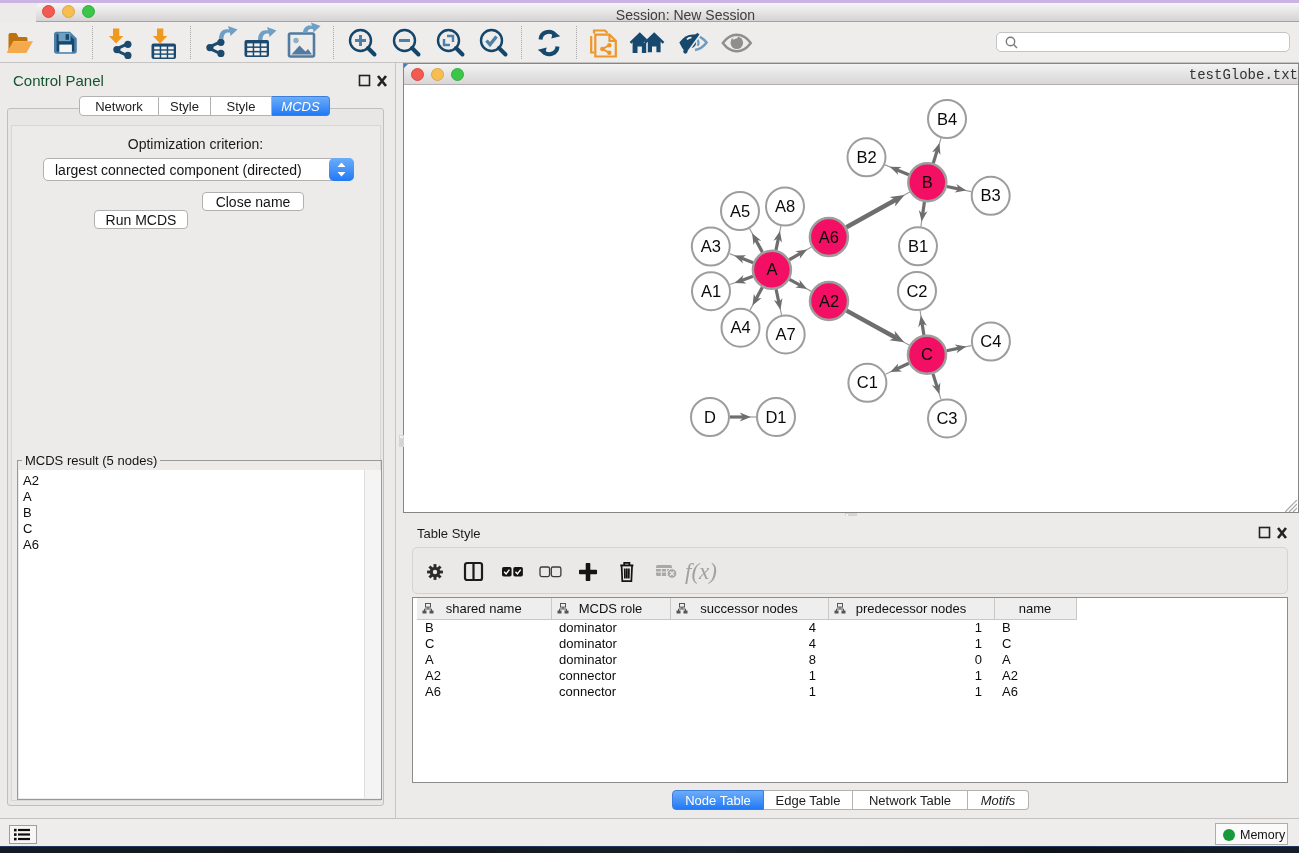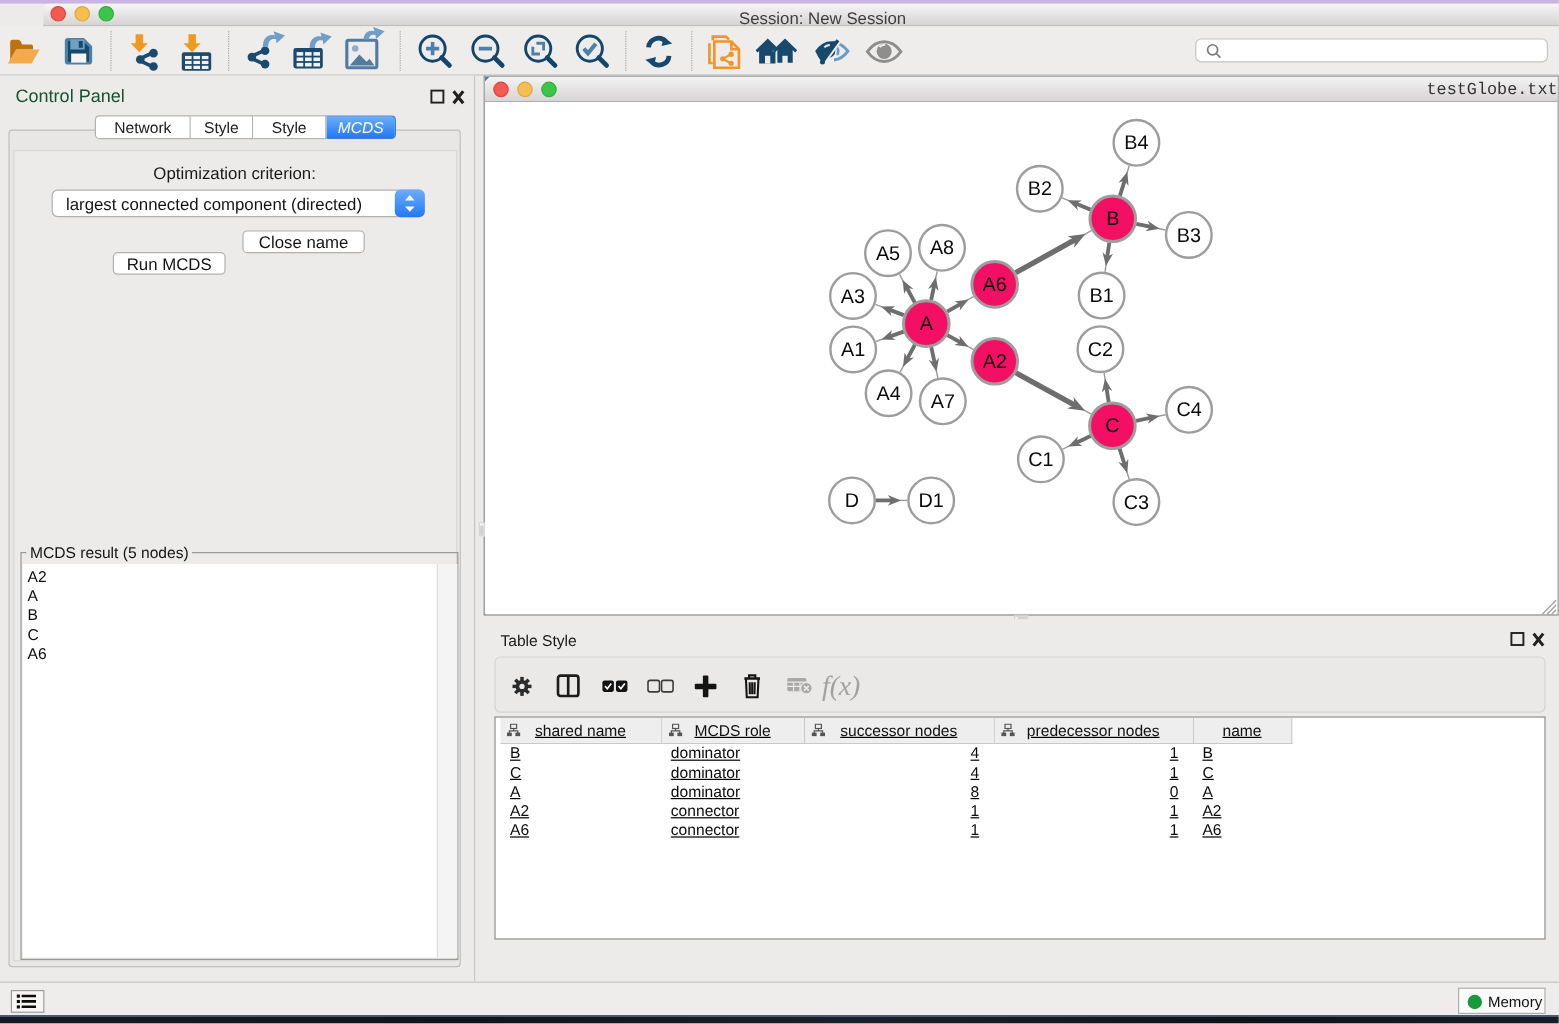--- a/index.html
+++ b/index.html
@@ -42,21 +42,21 @@
     background:linear-gradient(#f4f3f3,#d7d5d5); border-bottom:1px solid #b0aeae; }
   #netwin-title .txt { position:absolute; top:3px; width:100%; text-align:right;
     font-size:14px; color:#333;font-family:Liberation Mono, monospace; }
 
   
   #tpanel { left:403px; top:516px; width:896px; height:302px; background:#ecebea; }
   #tpanel-title { position:absolute; left:14px; top:10px; font-size:13px; color:#1b1b1b; }
   #ttoolbar { position:absolute; left:9px; top:31px; width:876px; height:47px;
     background:#eae9e8; border:1px solid #d4d3d2; border-radius:5px; }
   #tbox { position:absolute; left:9px; top:81px; width:876px; height:186px;
-    background:#fff; border:1px solid #8d8b8a;text-decoration:underline; }
+    background:#fff; border:1px solid #8d8b8a; }
   table { border-collapse:collapse; font-size:13px; width:659px; table-layout:fixed; margin-left:4px; }
   th { background:#efeeee; text-align:center; border-right:1px solid #c9c8c7; border-bottom:1px solid #c9c8c7;
     font-weight:normal; font-size:13px; height:21px; color:#111; position:relative; }
   .tree { position:absolute; left:5px; top:5px; }
   td { height:16px; padding:0 12px 0 8px; color:#0c0c0c; white-space:nowrap; }
 
   
   #statusbar { left:0; top:818px; width:1299px; height:28px; background:#eeedec;
     border-top:1px solid #c3c2c1; }
   #bottom-dark { left:0; top:846px; width:1299px; height:7px; background:linear-gradient(90deg,#131c26,#0e141b 30%,#18222c 55%,#0d1219 80%,#141e28); border-top:1px solid #24365c; }
@@ -539,20 +539,26 @@
       <tr>
             <td>A6</td>
             <td>connector</td>
             <td style="text-align:right">1</td>
             <td style="text-align:right">1</td>
             <td>A6</td>
           </tr>
     </tbody>
       </table>
   </div>
+  <div class="seg" style="left:269px; top:274px; height:20px;">
+    <div class="sel" style="width:92px">Node Table</div>
+    <div style="width:89px">Edge Table</div>
+    <div style="width:115px">Network Table</div>
+    <div style="width:61px">Motifs</div>
+  </div>
 </div>
 
 <div class="abs" id="statusbar">
   <div style="position:absolute; left:9px; top:6px; width:28px; height:19px; background:#f7f6f5; border:1px solid #9d9c9b;">
     <svg width="26" height="17" viewBox="0 0 26 17">
       <g stroke="#0d0d0d" stroke-width="2.2">
         <line x1="8" y1="4" x2="20" y2="4"></line>
           <line x1="8" y1="8.5" x2="20" y2="8.5"></line>
           <line x1="8" y1="13" x2="20" y2="13"></line>
       </g>

